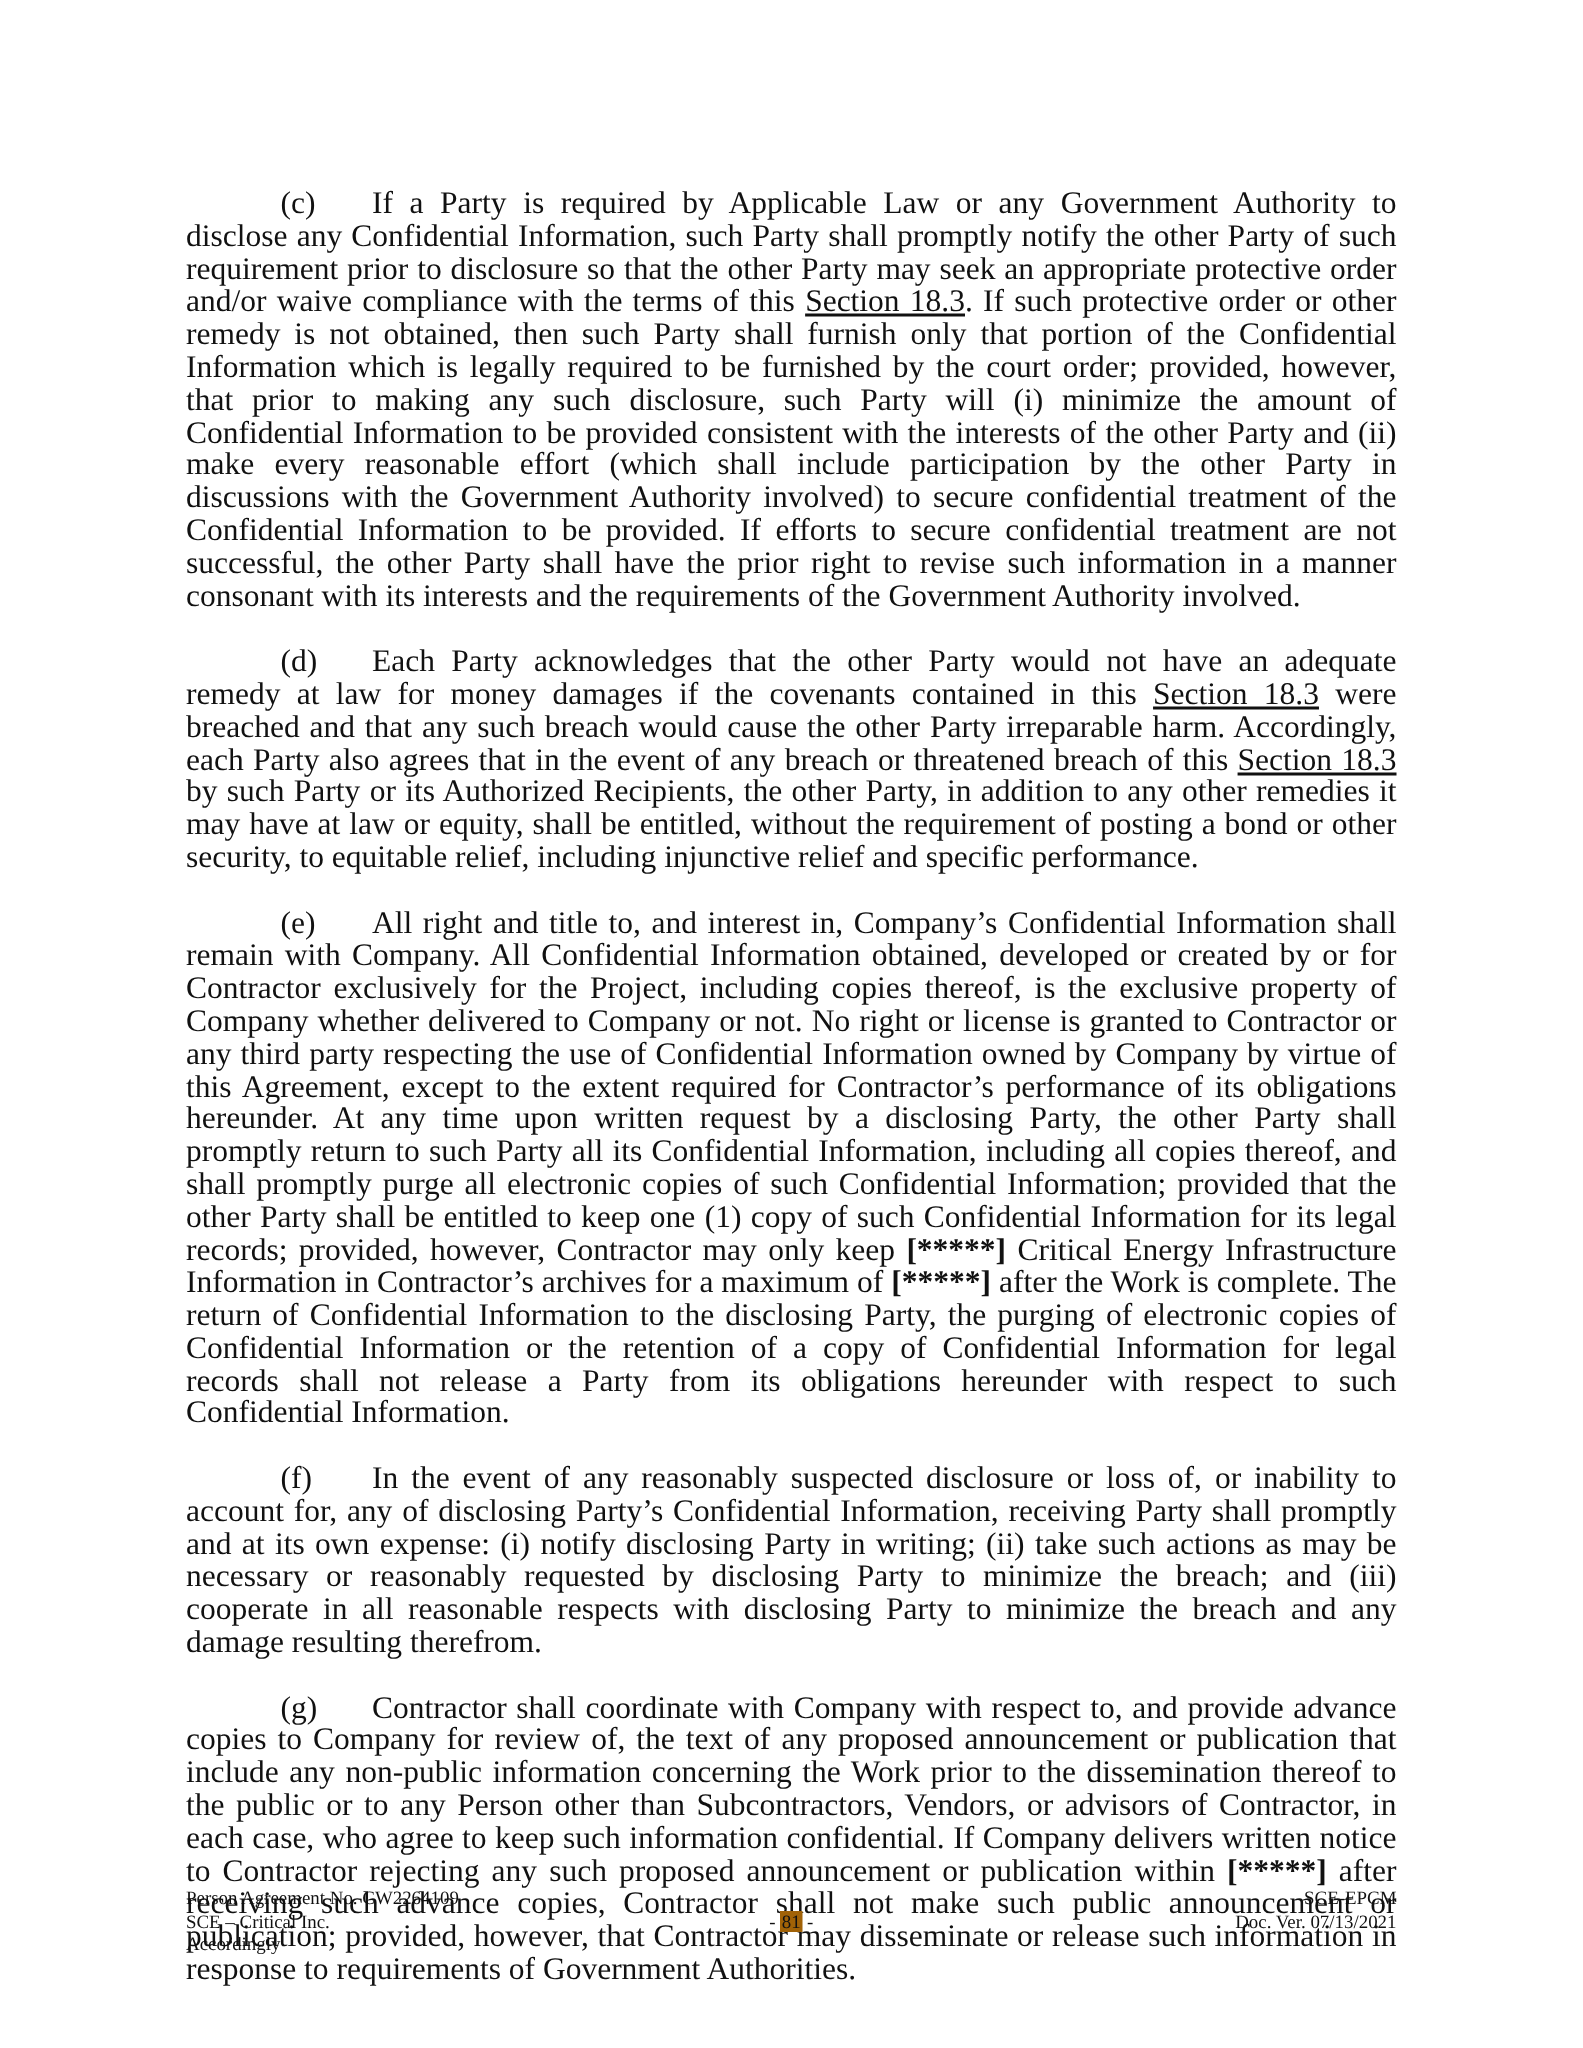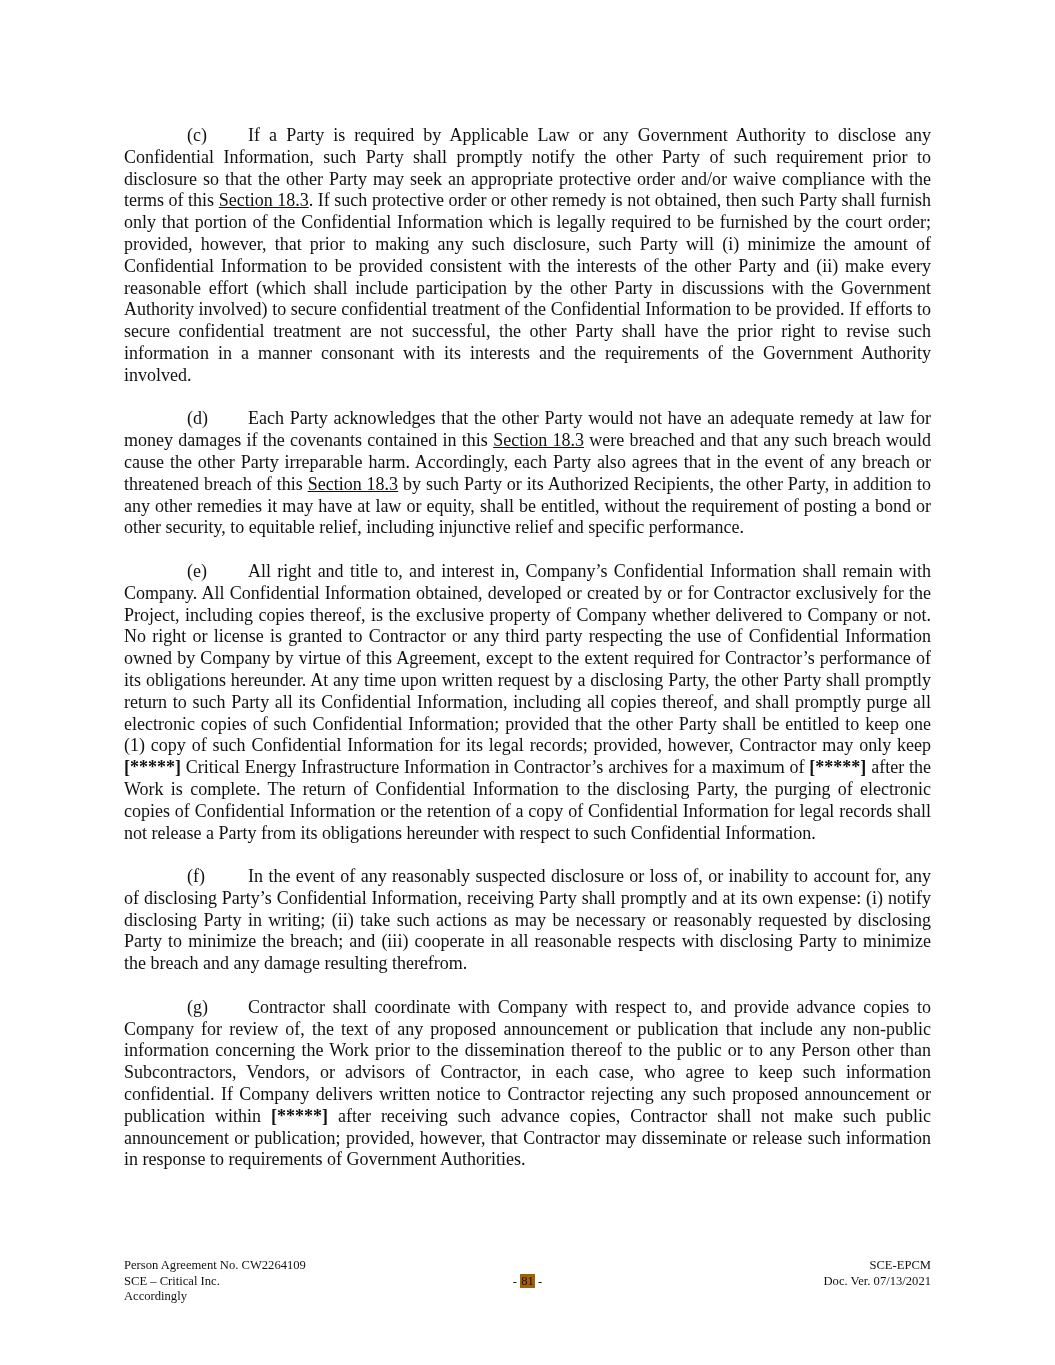--- a/index.html
+++ b/index.html
@@ -1,19 +1,19 @@
 <!DOCTYPE html>
 <html><head>
 <meta charset="utf-8">
 <style>
   html, body { margin: 0; padding: 0; background: #ffffff; }
   body { width: 1055px; height: 1365px; position: relative; overflow: hidden;
          font-family: "Liberation Serif", "DejaVu Serif", serif; color: #111; }
   .page { position: absolute; left: 124px; top: 125px; width: 807px; }
-  .para { margin: 0 0 21.8px 0; font-size: 18px; line-height: 21.8px; text-align: justify; }
+  .para { margin: 0 0 21.8px 0; font-size: 21px; line-height: 21.8px; text-align: justify; }
   .para .label { display: inline-block; margin-left: 63px; width: 61px; }
   .u { text-decoration: underline; }
   .b { font-weight: bold; }
   .footer { position: absolute; left: 124px; top: 1258px; width: 807px; font-size: 12.6px; line-height: 15.5px; color: #111; }
   .footer .left { position: absolute; left: 0; top: 0; }
   .footer .right { position: absolute; right: 0; top: 0; text-align: right; }
   .footer .center { position: absolute; left: 0; right: 0; top: 15.5px; text-align: center; }
   .pagenum { background: #a16207; padding: 0 1px; }
 </style>
 </head>

